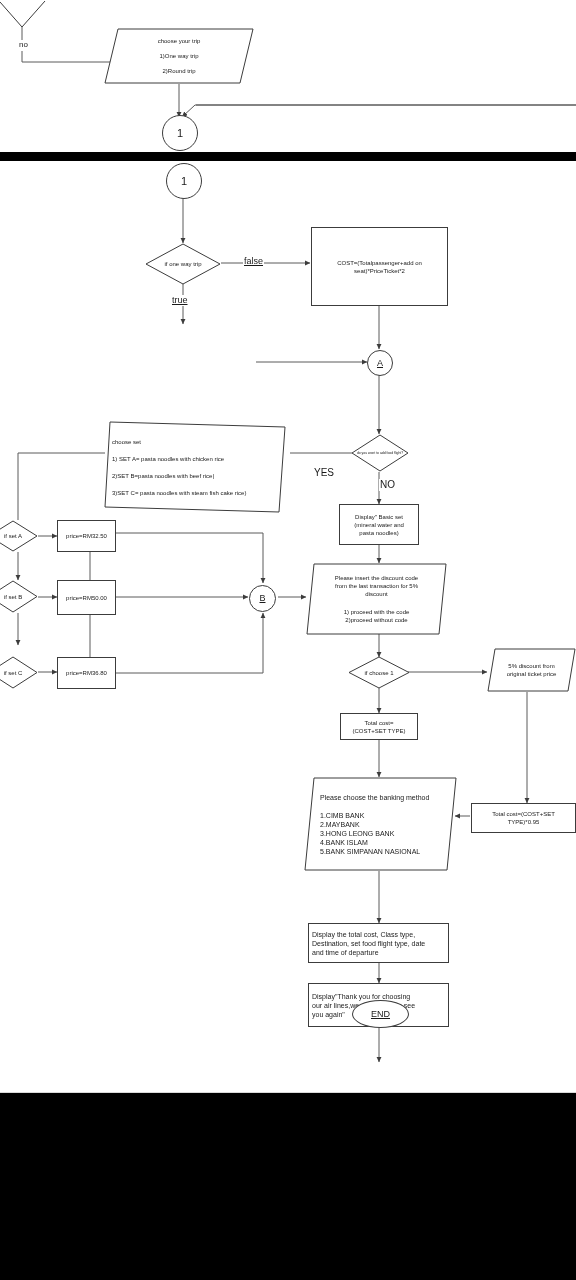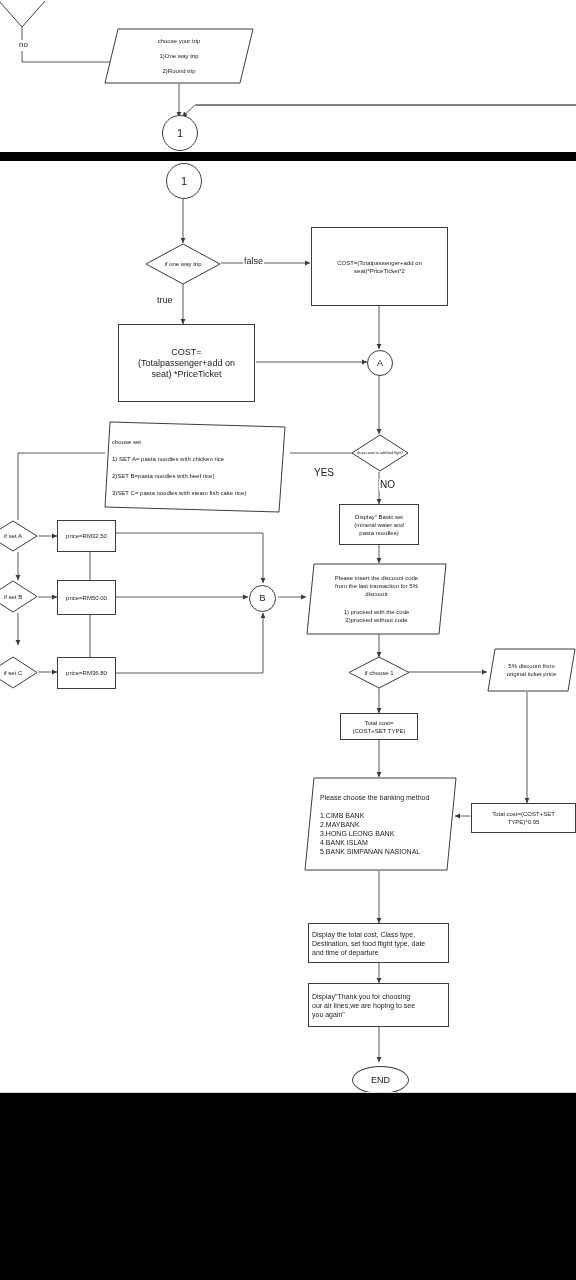--- a/index.html
+++ b/index.html
@@ -25,21 +25,21 @@
         display:flex;align-items:center;justify-content:center;}
   .dia-wrap{position:absolute;}
   .dia-shape{position:absolute;left:0;top:0;width:100%;height:100%;}
   .dia-text{position:absolute;left:0;top:0;width:100%;height:100%;display:flex;
             align-items:center;justify-content:center;text-align:center;box-sizing:border-box;}
   .edge-lbl{position:absolute;background:#ffffff;padding:0 1px;white-space:nowrap;}
 
   .t6{font-size:6px;line-height:8px;}
   .t7{font-size:7px;line-height:9px;}
   .t8{font-size:8px;line-height:10.5px;}
-  .t9{font-size:9px;line-height:11px;}
+  .t9{font-size:9px;line-height:11px;text-decoration:underline;}
   .t10{font-size:10px;line-height:12px;}
   .t11{font-size:11px;line-height:13px;}
   .lines-list{display:block;}
   .lines-list span{display:block;}
   .lft{text-align:left;}
   .ctr{text-align:center;}
 </style>
 </head>
 <body>
 
@@ -141,31 +141,24 @@
 
   <div class="conn t11" style="left:166px;top:163px;width:34px;height:34px;">1</div>
 
   <div class="dia-wrap" style="left:145px;top:243px;width:76px;height:42px;">
     <svg class="dia-shape" viewBox="0 0 76 42" preserveAspectRatio="none">
       <polygon points="38,1 75,21 38,41 1,21" fill="#ffffff" stroke="#3c3c3c" stroke-width="1"></polygon>
     </svg>
     <div class="dia-text t6">if one way trip</div>
   </div>
   <div class="edge-lbl t9" style="left:243px;top:256px;">false</div>
-  <div class="edge-lbl t9" style="left:156px;top:295px;">true</div>
+  <div class="edge-lbl t9" style="left:171px;top:295px;">true</div>
 
   <div class="node proc t6 ctr" style="left:311px;top:227px;width:137px;height:79px;padding:0 10px;">COST=(Totalpassenger+add on seat)*PriceTicket*2</div>
 
-  <div class="node proc" style="left:118px;top:324px;width:137px;height:78px;">
-    <div class="lines-list t9 ctr">
-      <span>COST=</span>
-      <span>(Totalpassenger+add on</span>
-      <span>seat) *PriceTicket</span>
-    </div>
-  </div>
 
   <div class="conn t9" style="left:367px;top:350px;width:24px;height:24px;">A</div>
 
   <div class="io-wrap" style="left:104px;top:421px;width:182px;height:92px;">
     <svg class="io-shape" viewBox="0 0 182 92" preserveAspectRatio="none">
       <polygon points="6,1 181,6 175,91 1,86" fill="#ffffff" stroke="#3c3c3c" stroke-width="1"></polygon>
     </svg>
     <div class="io-text t6 lft" style="padding:0 8px;">
       <span>choose set</span>
       <span style="margin-top:9px;">1) SET A= pasta noodles with chicken rice</span>
@@ -284,18 +277,18 @@
   </div>
 
   <div class="node proc" style="left:308px;top:983px;width:141px;height:44px;justify-content:flex-start;">
     <div class="lines-list t7 lft" style="padding:0 3px;">
       <span>Display"Thank you for choosing</span>
       <span>our air lines,we are hoping to see</span>
       <span>you again"</span>
     </div>
   </div>
 
-  <div class="term t9" style="left:352px;top:1066px;width:55px;height:26px;">END</div>
+  <div class="term t9" style="left:352px;top:1000px;width:55px;height:26px;">END</div>
 
   <div class="seam" style="top:1092px;"></div>
   <div class="band" style="top:1093px;height:187px;"></div>
 
 </div>
 
 </body></html>

